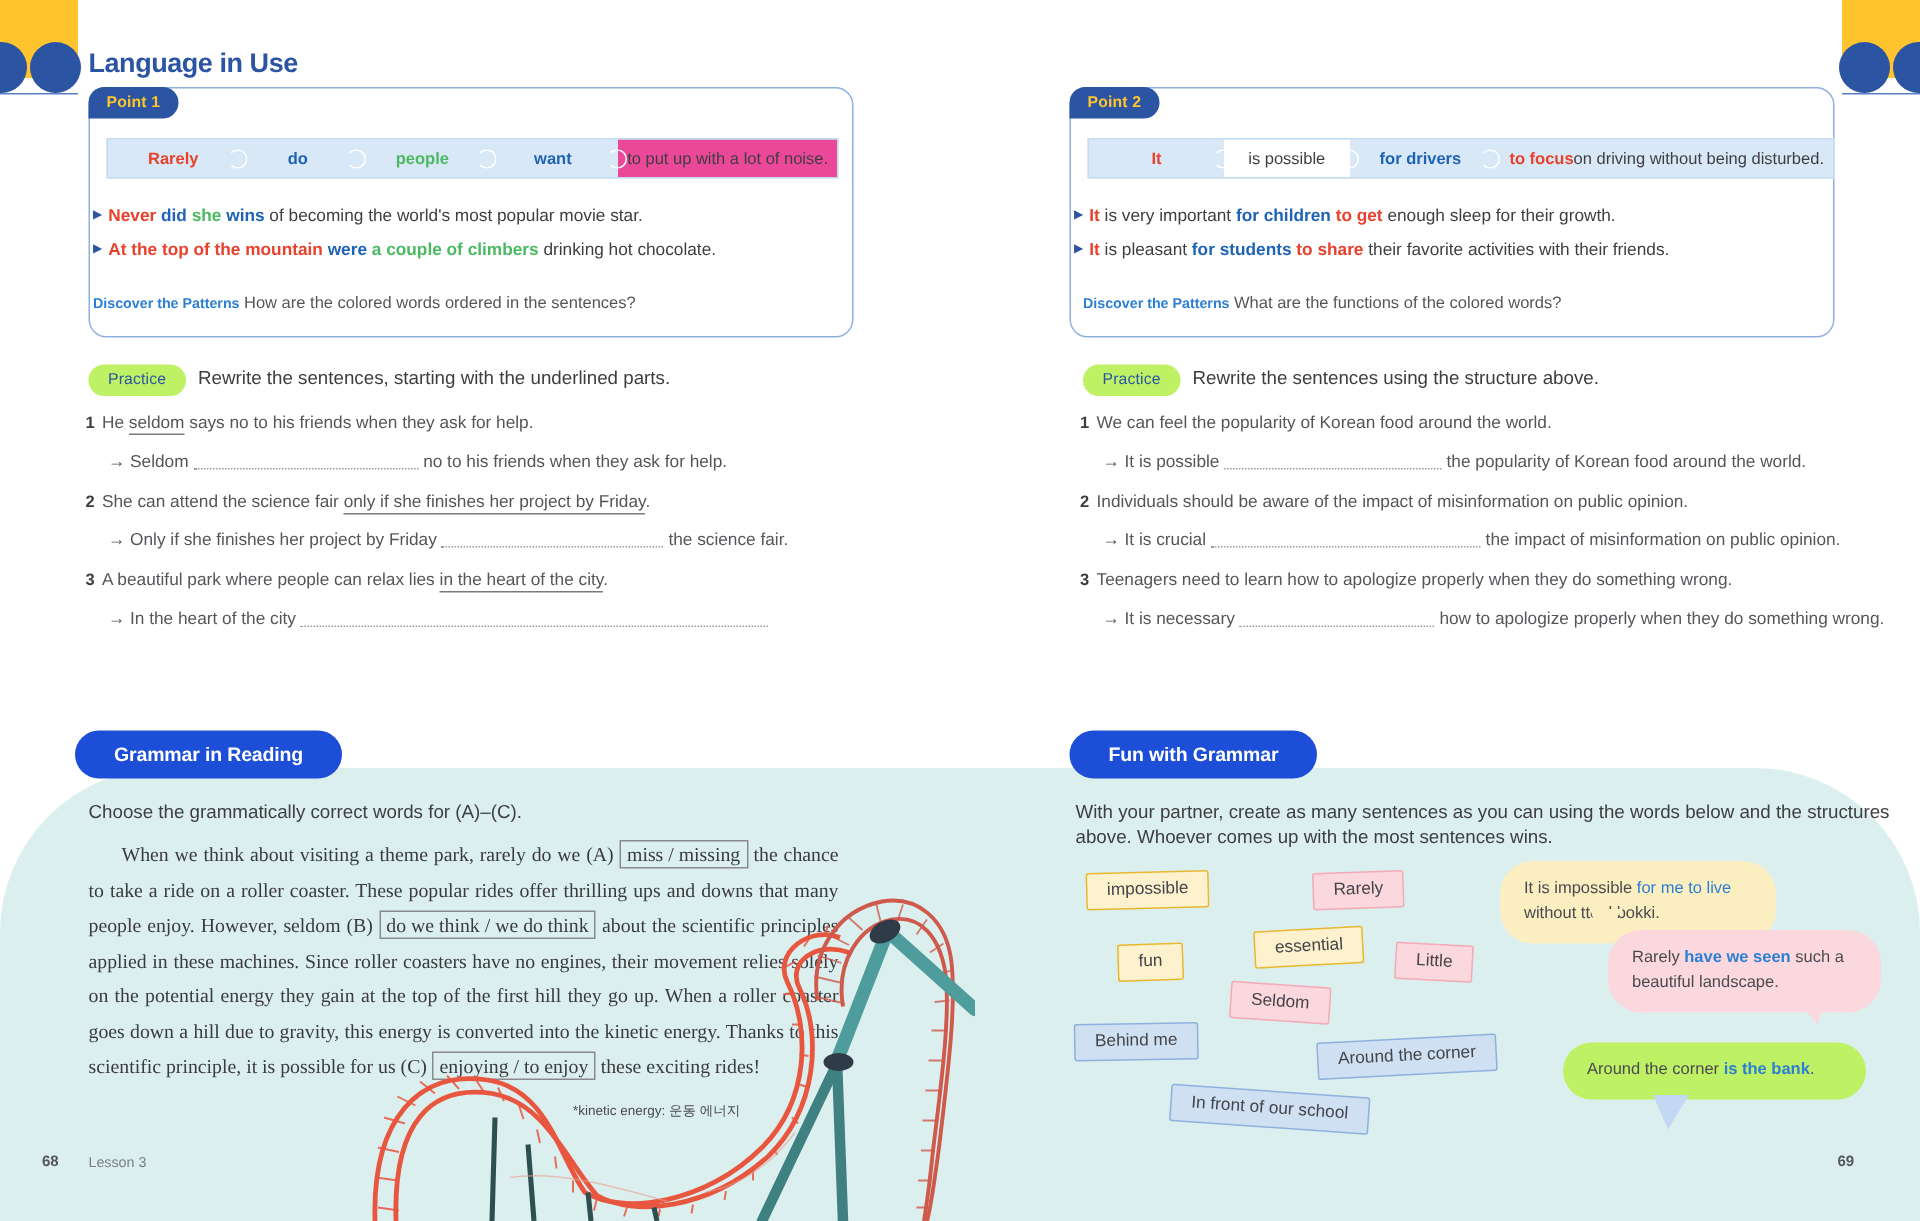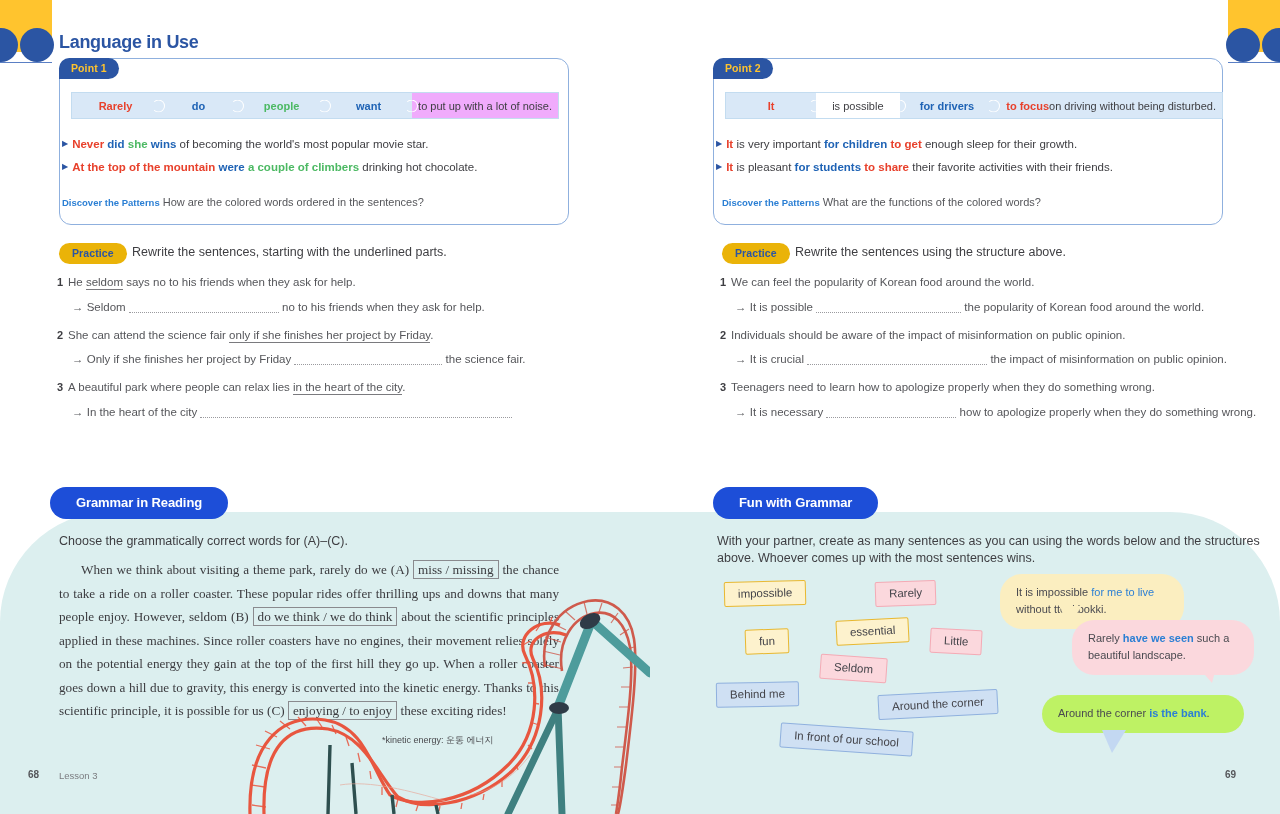--- a/index.html
+++ b/index.html
@@ -35,36 +35,36 @@
   .pz{
     position:relative;display:flex;align-items:center;justify-content:center;
     font-size:11px;font-weight:bold;padding:0 6px;white-space:nowrap;
   }
   .pz .notch{
     position:absolute;right:-6px;top:50%;transform:translateY(-50%);
     width:11px;height:11px;border:1.4px solid #ffffff;border-left-color:transparent;
     border-radius:50%;z-index:3;
   }
   .pz-plain{background:#fff;}
-  .pz-tail{flex:1;justify-content:center;font-weight:normal;color:#3e3e42;background:#f0abfc;}
+  .pz-tail{flex:1;justify-content:center;font-weight:normal;color:#3e3e42;background:#ec4899;}
   .pz-tail.blue{background:#d9e8f7;justify-content:flex-start;padding-left:12px;}
 
   .ex-line{position:absolute;font-size:11.5px;white-space:nowrap;}
   .bullet{color:#2b55a3;font-size:8px;vertical-align:2px;margin-right:4px;}
   .c-red{color:#e8412c;font-weight:bold;}
   .c-blue{color:#1f63b5;font-weight:bold;}
   .c-green{color:#4cb963;font-weight:bold;}
 
   .discover{position:absolute;font-size:10.5px;white-space:nowrap;}
   .discover b{color:#2b7fd4;font-size:9.5px;}
   .discover span.q{color:#55565a;font-size:11px;margin-left:3px;}
 
   
   .practice-tag{
-    position:absolute;background:#eab308;color:#2b55a3;font-weight:bold;font-size:10.5px;
+    position:absolute;background:#bef264;color:#2b55a3;font-weight:normal;font-size:10.5px;
     padding:4px 13px 5px;border-radius:11px;letter-spacing:.1px;
   }
   .practice-txt{position:absolute;font-size:12.5px;color:#3e3e42;white-space:nowrap;text-align:right;}
 
   .q-num{position:absolute;font-size:11px;font-weight:bold;color:#3e3e42;}
   .q-txt{position:absolute;font-size:11.5px;color:#55565a;white-space:nowrap;}
   .q-ans{position:absolute;font-size:11.5px;color:#55565a;white-space:nowrap;}
   .u{border-bottom:1px solid #7a7a7e;padding-bottom:1px;}
   .blank{
     display:inline-block;border-bottom:1px dotted #9a9a9e;height:11px;vertical-align:-2px;

